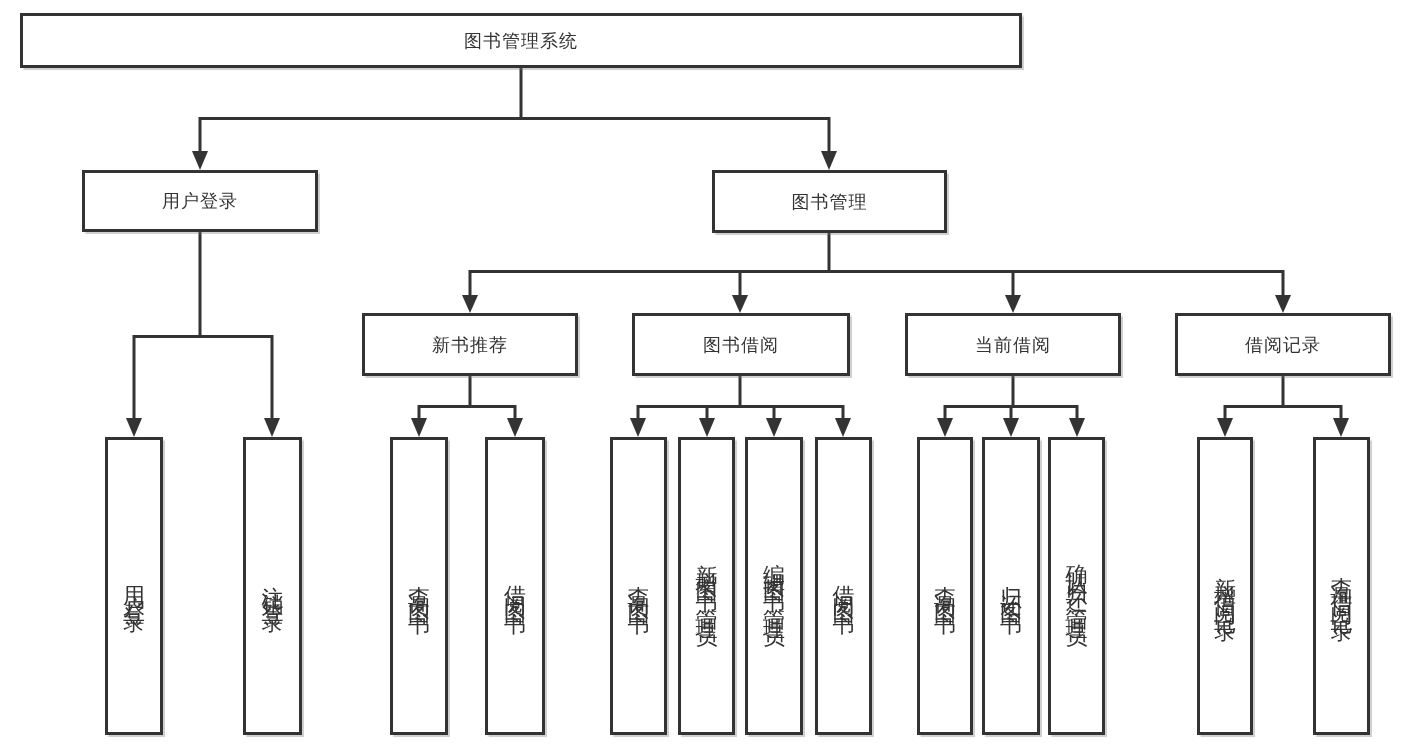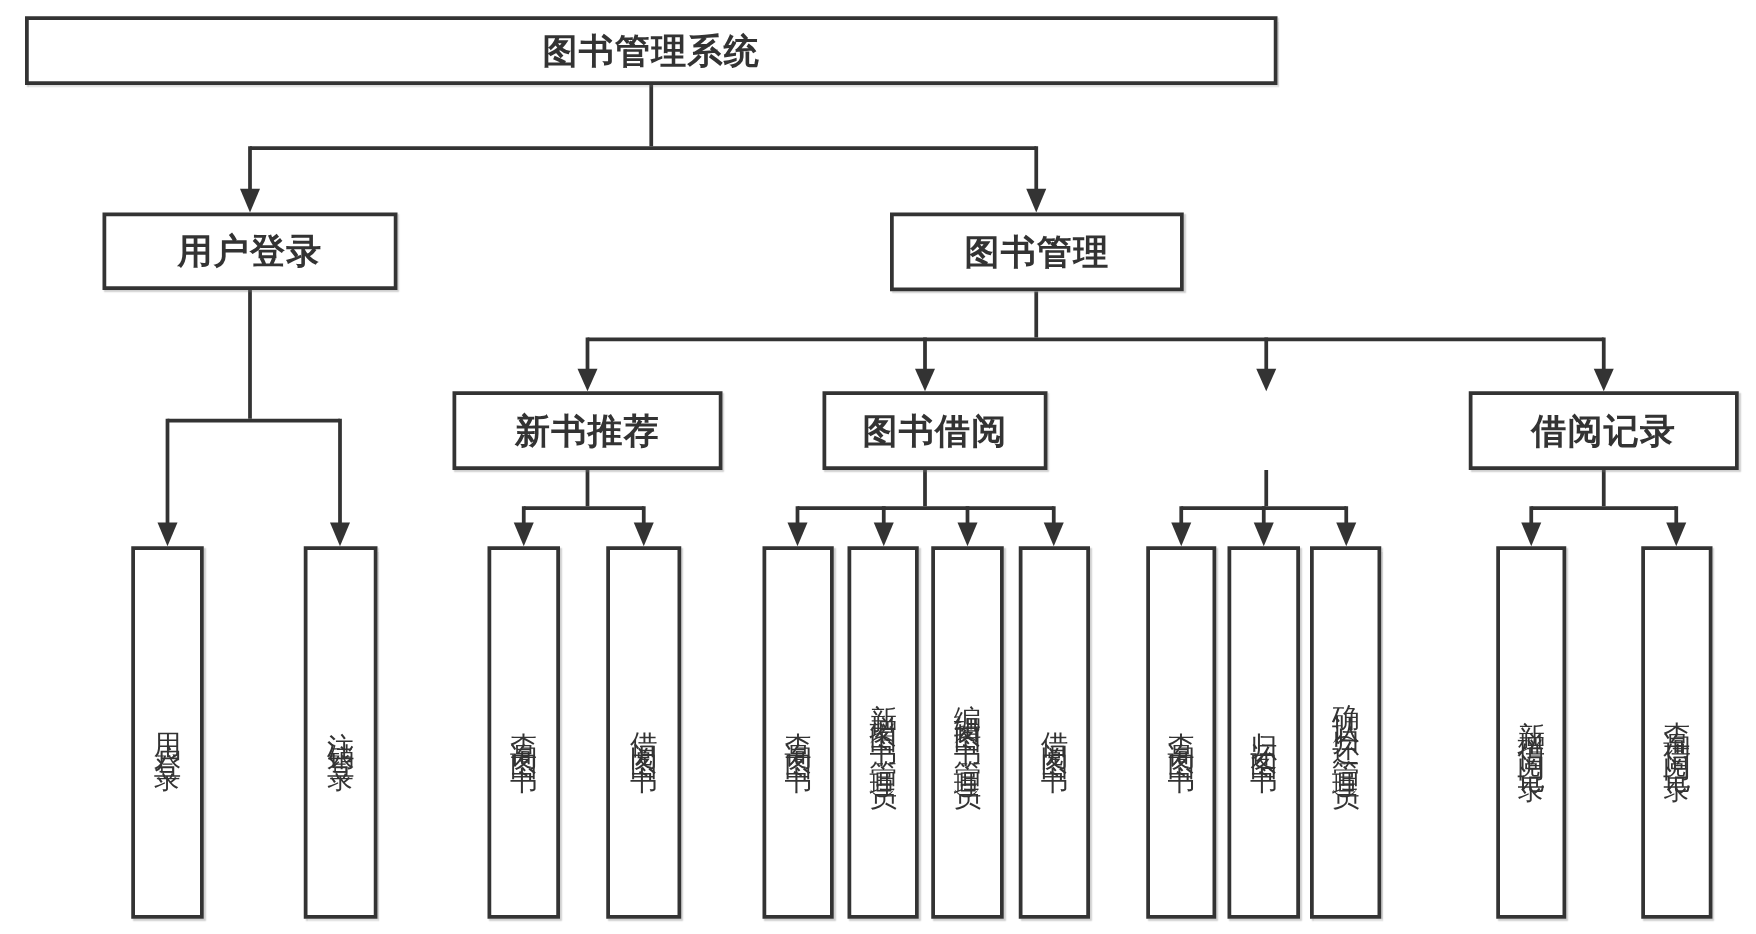--- a/index.html
+++ b/index.html
@@ -29,24 +29,23 @@
     border: 3px solid #333333;
     background: #ffffff;
     display: flex;
     align-items: center;
     justify-content: center;
     color: #333333;
     z-index: 2;
     box-shadow: 1.5px 1.5px 1px rgba(120,120,120,0.35);
   }
   .node.h .label {
-    font-size: 28px;
+    font-size: 18px;
     letter-spacing: 1px;
     white-space: nowrap;
-    font-weight: bold;
   }
   .node.v .label {
     writing-mode: vertical-rl;
     font-size: 22px;
     letter-spacing: 9px;
     line-height: 1;
     white-space: nowrap;
   }
   #watermark {
     position: absolute;
@@ -137,22 +136,25 @@
   <div class="node h" style="left:82px; top:170px; width:236px; height:62px;">
     <span class="label">用户登录</span>
   </div>
   <div class="node h" style="left:712px; top:170px; width:235px; height:63px;">
     <span class="label">图书管理</span>
   </div>
 
   <div class="node h" style="left:362px; top:313px; width:216px; height:63px;">
     <span class="label">新书推荐</span>
   </div>
-  <div class="node h" style="left:658px; top:313px; width:180px; height:63px;">
+  <div class="node h" style="left:632px; top:313px; width:218px; height:63px;">
     <span class="label">图书借阅</span>
+  </div>
+  <div class="node h" style="left:905px; top:313px; width:216px; height:63px;">
+    <span class="label">当前借阅</span>
   </div>
   <div class="node h" style="left:1175px; top:313px; width:216px; height:63px;">
     <span class="label">借阅记录</span>
   </div>
 
   <div class="node v" style="left:105px; top:437px; width:58px; height:298px;">
     <span class="label">用户登录</span>
   </div>
   <div class="node v" style="left:243px; top:437px; width:59px; height:298px;">
     <span class="label">注销登录</span>

